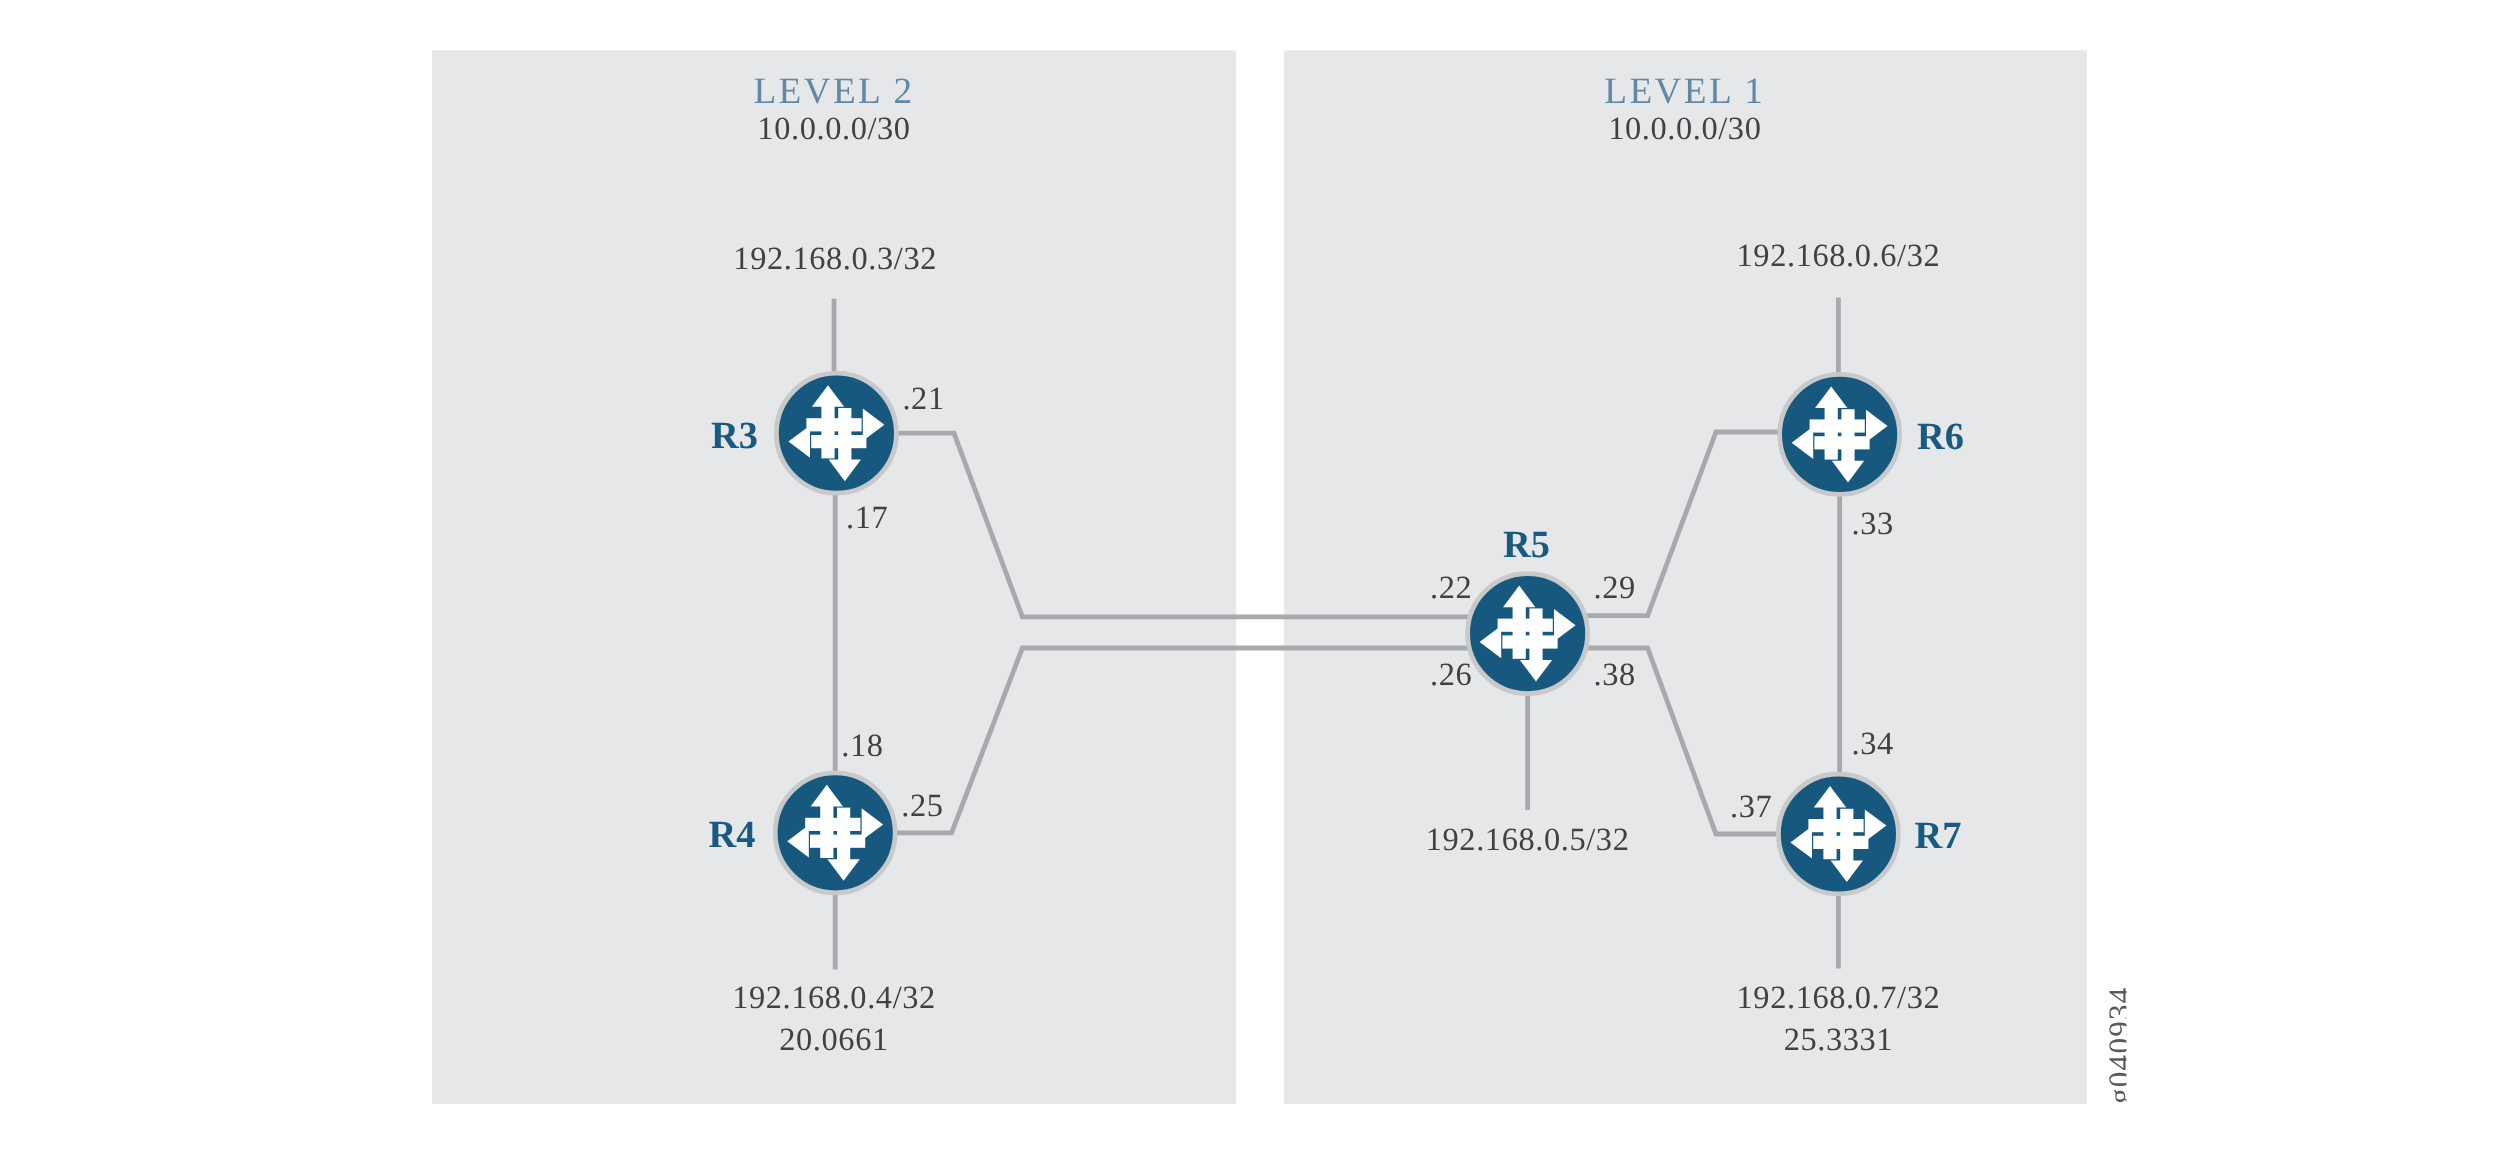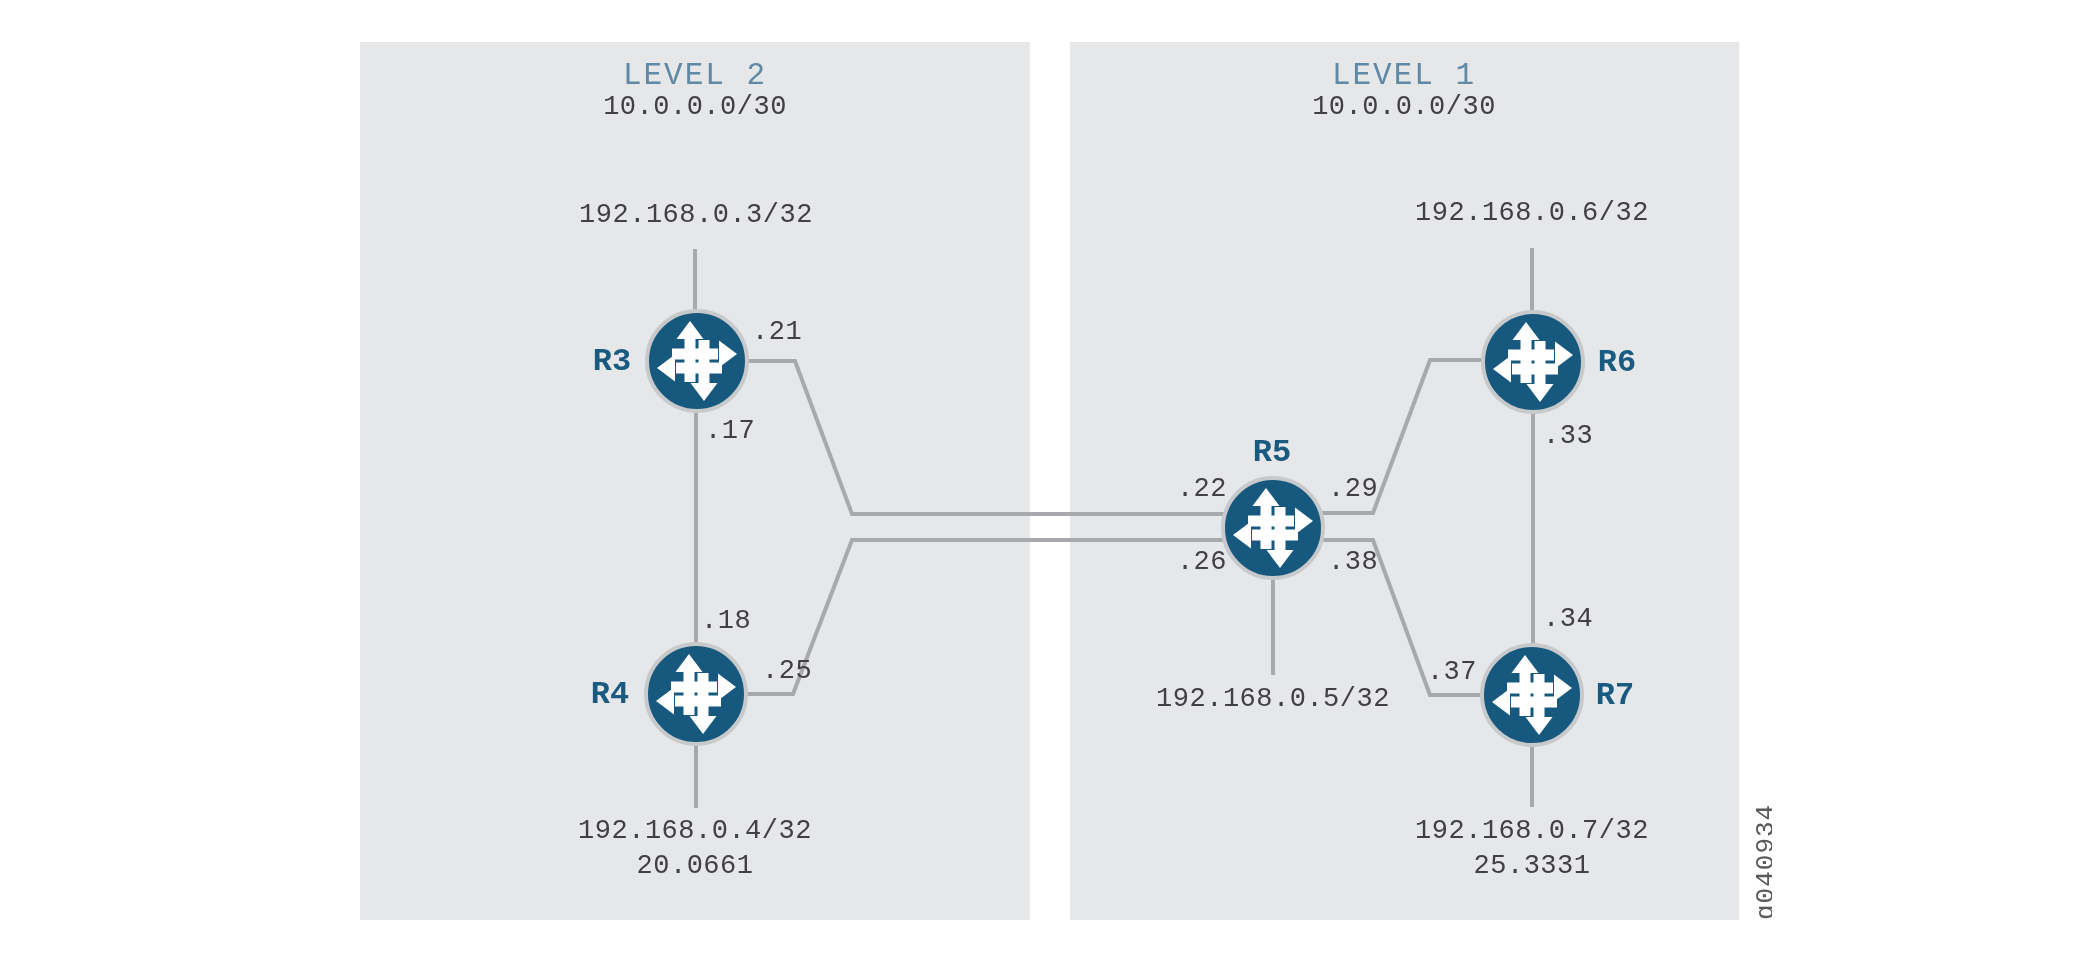--- a/index.html
+++ b/index.html
@@ -8,21 +8,21 @@
     --router-fill:#17597e;
     --router-ring:#c8c9ca;
     --router-label:#185a80;
     --level-title:#6089a6;
     --text:#414042;
     --figure-id:#58595b;
   }
   html,body{margin:0;padding:0;background:#ffffff;}
   .canvas{
     position:relative;width:1772px;height:958px;background:#ffffff;
-    font-family:Liberation Mono, monospace;overflow:hidden;
+    font-family:Liberation Serif, serif;overflow:hidden;
   }
   .area-box{position:absolute;top:42px;height:878px;background:var(--box-fill);}
   #level2-box{left:360px;width:670px;}
   #level1-box{left:1070px;width:669px;}
   .lines{position:absolute;left:0;top:0;width:2100px;height:958px;}
   .lines path{stroke:var(--line);stroke-width:4;fill:none;}
   .router{position:absolute;width:104px;height:104px;}
   .router svg{display:block;width:104px;height:104px;}
   .label{
     position:absolute;color:var(--text);font-size:27px;line-height:1.1;
@@ -73,21 +73,21 @@
   <div class="label centered" style="left:1532px;top:199px;">192.168.0.6/32</div>
   <div class="label centered" style="left:1273px;top:685px;">192.168.0.5/32</div>
   <div class="label centered" style="left:695px;top:817px;">192.168.0.4/32</div>
   <div class="label centered" style="left:695px;top:852px;">20.0661</div>
   <div class="label centered" style="left:1532px;top:817px;">192.168.0.7/32</div>
   <div class="label centered" style="left:1532px;top:852px;">25.3331</div>
 
   <div class="label" style="left:752px;top:318px;">.21</div>
   <div class="label" style="left:705px;top:417px;">.17</div>
   <div class="label" style="left:701px;top:607px;">.18</div>
-  <div class="label" style="left:751px;top:657px;margin-left:11px;">.25</div>
+  <div class="label" style="left:751px;top:657px;">.25</div>
   <div class="label" style="left:1227px;top:475px;transform:translateX(-100%);">.22</div>
   <div class="label" style="left:1227px;top:548px;transform:translateX(-100%);">.26</div>
   <div class="label" style="left:1328px;top:475px;">.29</div>
   <div class="label" style="left:1328px;top:548px;">.38</div>
   <div class="label" style="left:1543px;top:422px;">.33</div>
   <div class="label" style="left:1543px;top:605px;">.34</div>
   <div class="label" style="left:1477px;top:658px;transform:translateX(-100%);">.37</div>
 
   <div class="router-name" style="left:612px;top:362px;">R3</div>
   <div class="router-name" style="left:610px;top:695px;">R4</div>

